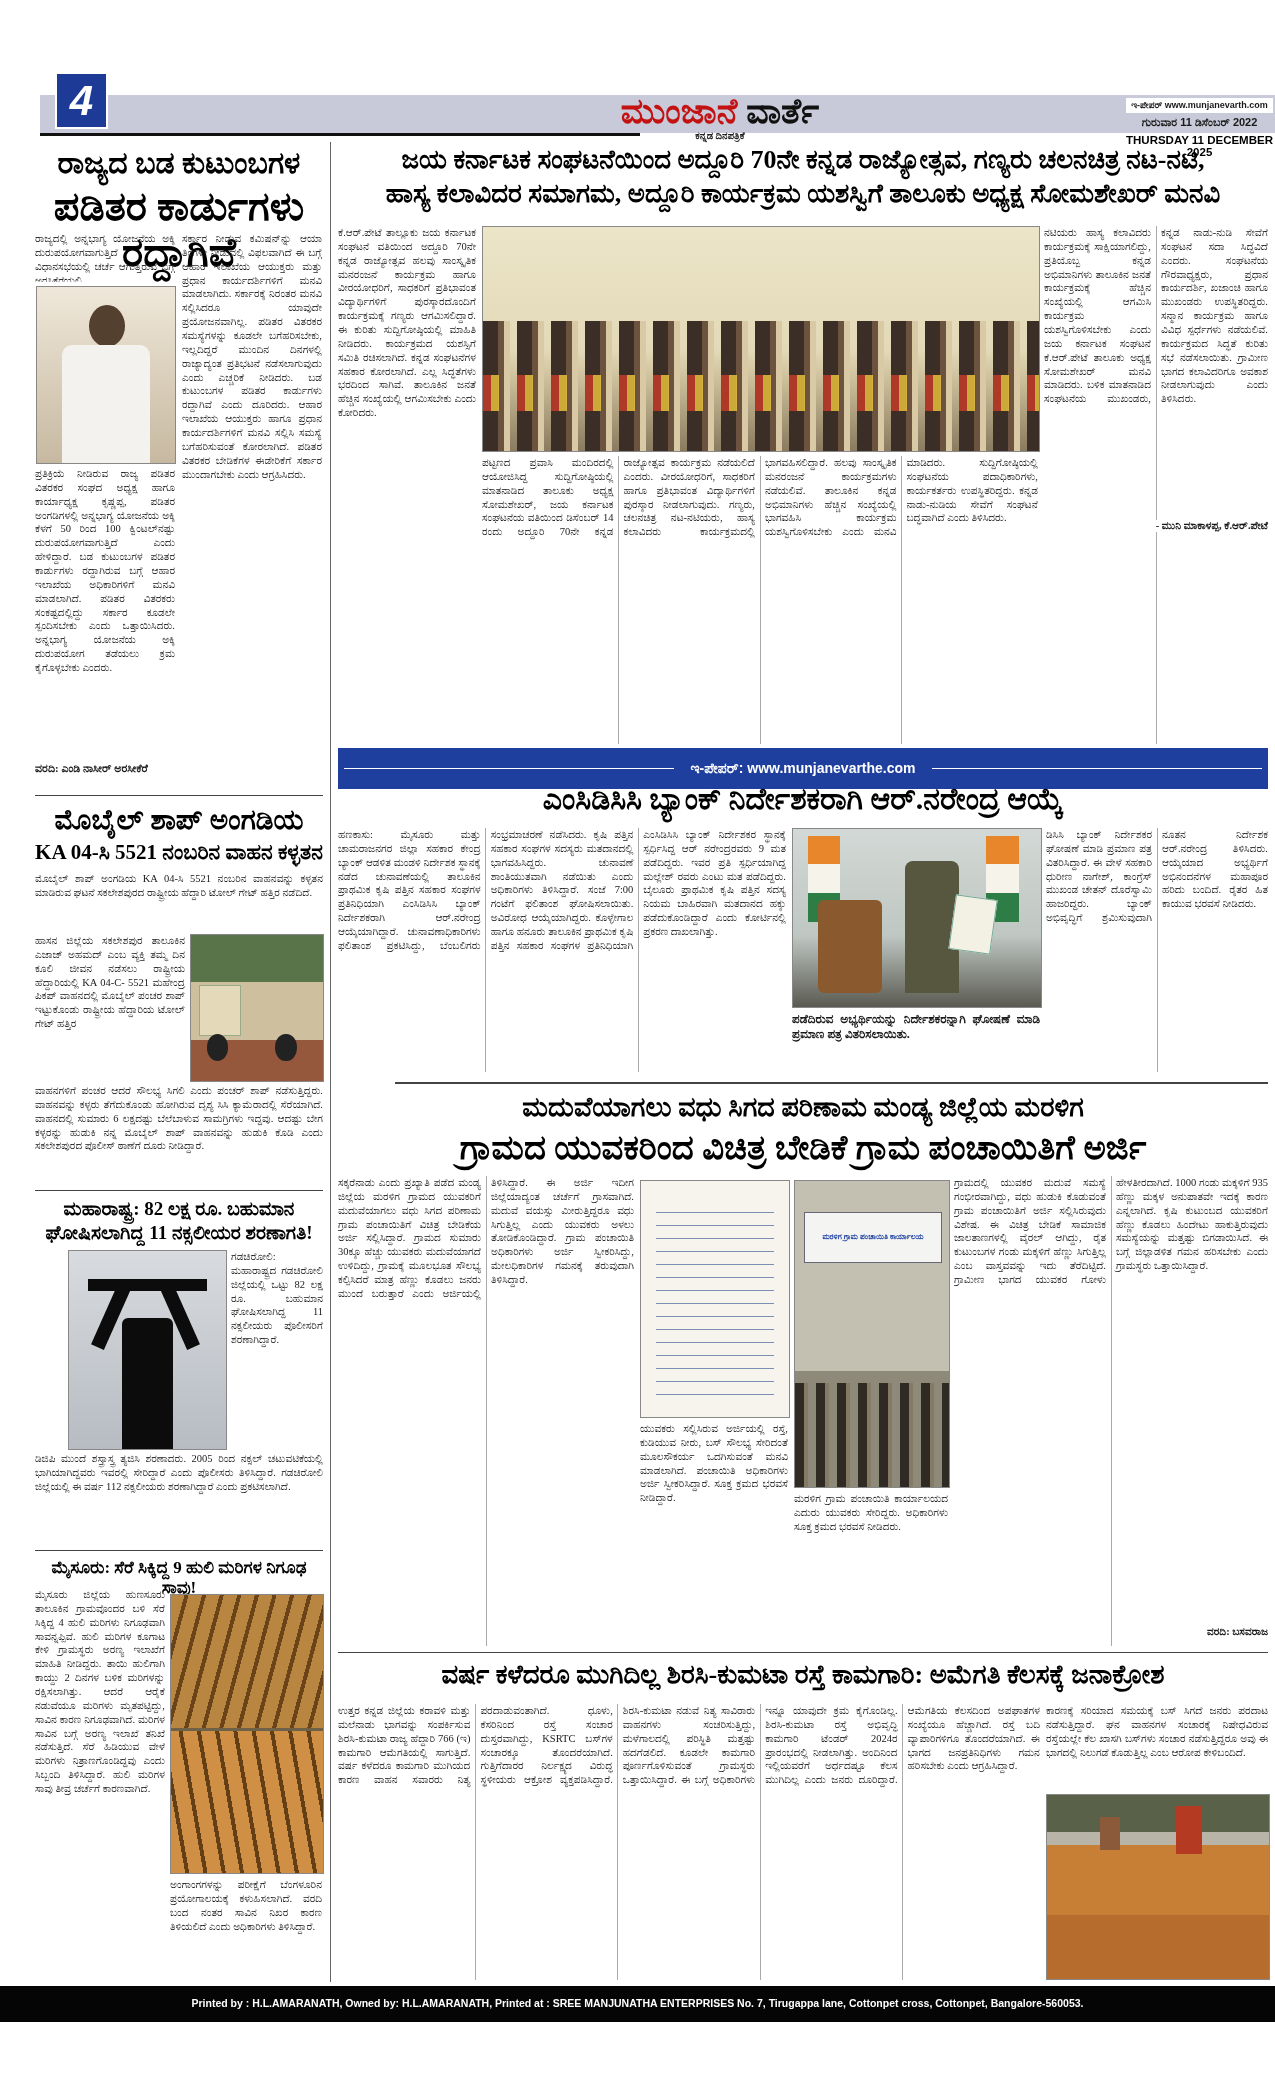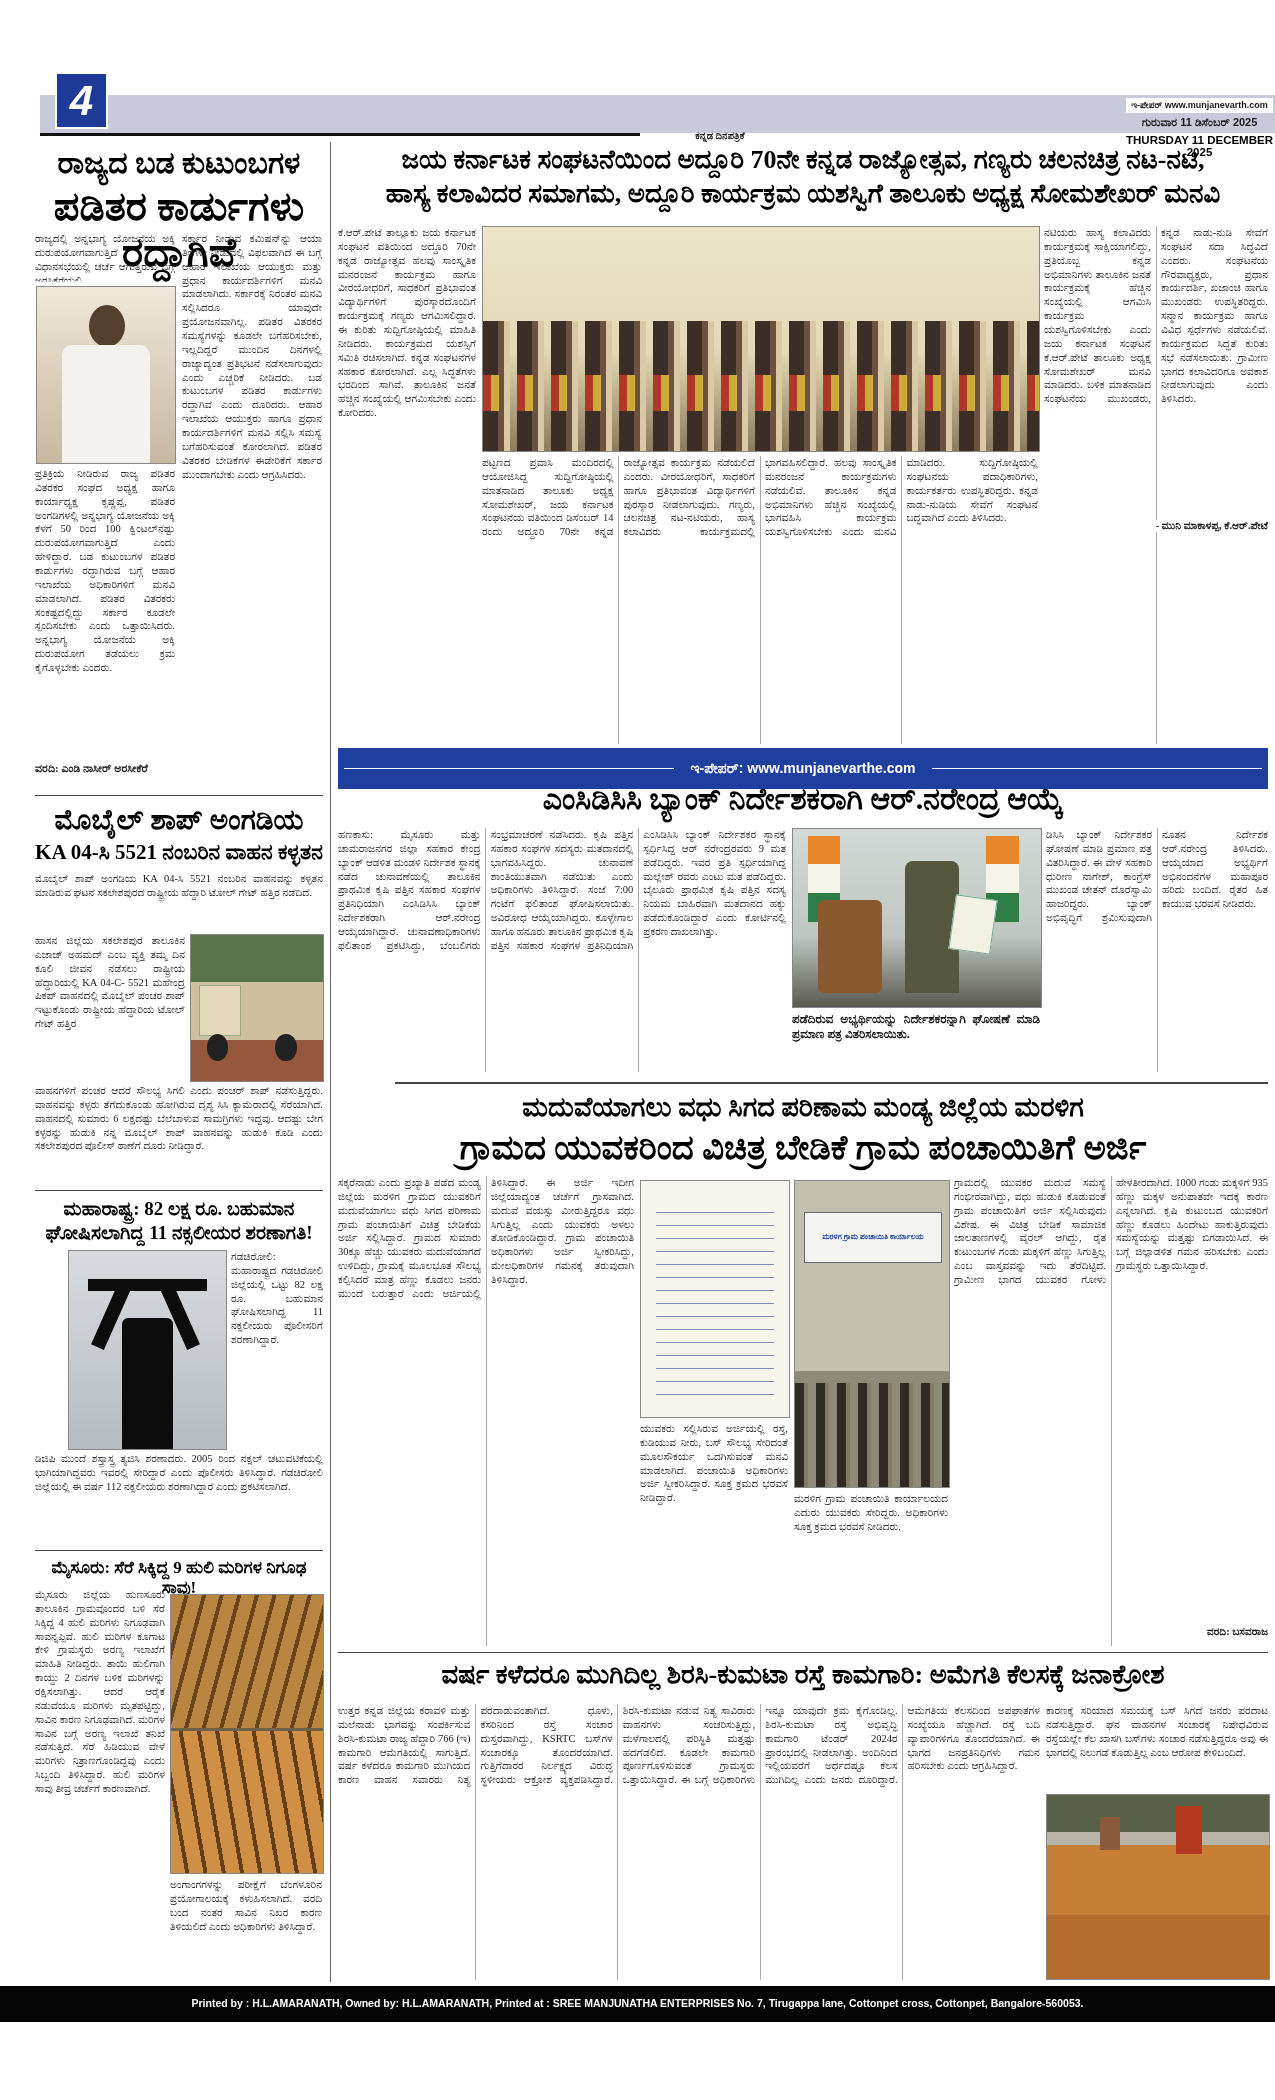--- a/index.html
+++ b/index.html
@@ -74,23 +74,26 @@
   .pillar{position:absolute;left:58%;top:6%;width:12%;height:26%;background:#b43a22;}
   .pillar2{position:absolute;left:24%;top:12%;width:9%;height:18%;background:#8a5a3a;}
 </style>
 </head>
 <body>
 
 <div id="page">
 
   <div class="abs band" style="left:40px;top:95px;width:1235px;height:38px;"></div>
   <div class="abs pagenum" style="left:55px;top:72px;width:53px;height:57px;">4</div>
+  <div class="abs masthead" style="left:400px;top:94px;width:640px;">
+    <span class="red">ಮುಂಜಾನೆ</span><span class="blk"> ವಾರ್ತೆ</span>
+  </div>
   <div class="abs mast-sub" style="left:400px;top:130px;width:640px;">ಕನ್ನಡ ದಿನಪತ್ರಿಕೆ</div>
   <div class="abs epaper" style="left:1126px;top:98px;width:147px;height:15px;">ಇ-ಪೇಪರ್ www.munjanevarth.com</div>
-  <div class="abs datekn" style="left:1126px;top:116px;width:147px;">ಗುರುವಾರ 11 ಡಿಸೆಂಬರ್ 2025</div>
+  <div class="abs datekn" style="left:1126px;top:116px;width:147px;">ಗುರುವಾರ 11 ಡಿಸೆಂಬರ್ 2022</div>
   <div class="abs dateen" style="left:1126px;top:134px;width:147px;">THURSDAY 11 DECEMBER 2025</div>
   <div class="abs rule" style="left:40px;top:133px;width:600px;height:3px;background:#111;"></div>
 
   <div class="abs" style="left:330px;top:142px;width:1px;height:1840px;background:#666;"></div>
 
   <div class="abs hl" style="left:35px;top:146px;width:288px;font-size:30px;">ರಾಜ್ಯದ ಬಡ ಕುಟುಂಬಗಳ</div>
   <div class="abs hl" style="left:35px;top:184px;width:288px;font-size:40px;">ಪಡಿತರ ಕಾರ್ಡುಗಳು ರದ್ದಾಗಿವೆ</div>
   <div class="abs bodytxt" style="left:35px;top:232px;width:140px;height:50px;">ರಾಜ್ಯದಲ್ಲಿ ಅನ್ನಭಾಗ್ಯ ಯೋಜನೆಯ ಅಕ್ಕಿ ದುರುಪಯೋಗವಾಗುತ್ತಿದೆ ವಿಧಾನಸಭೆಯಲ್ಲಿ ಚರ್ಚೆ ಆಗುತ್ತಿರುವ ಬಗ್ಗೆ ಅರಸಿಕೆರೆಯಲ್ಲಿ</div>
   <div class="abs photo ph-port" style="left:36px;top:286px;width:138px;height:176px;">
     <div class="head"></div>

